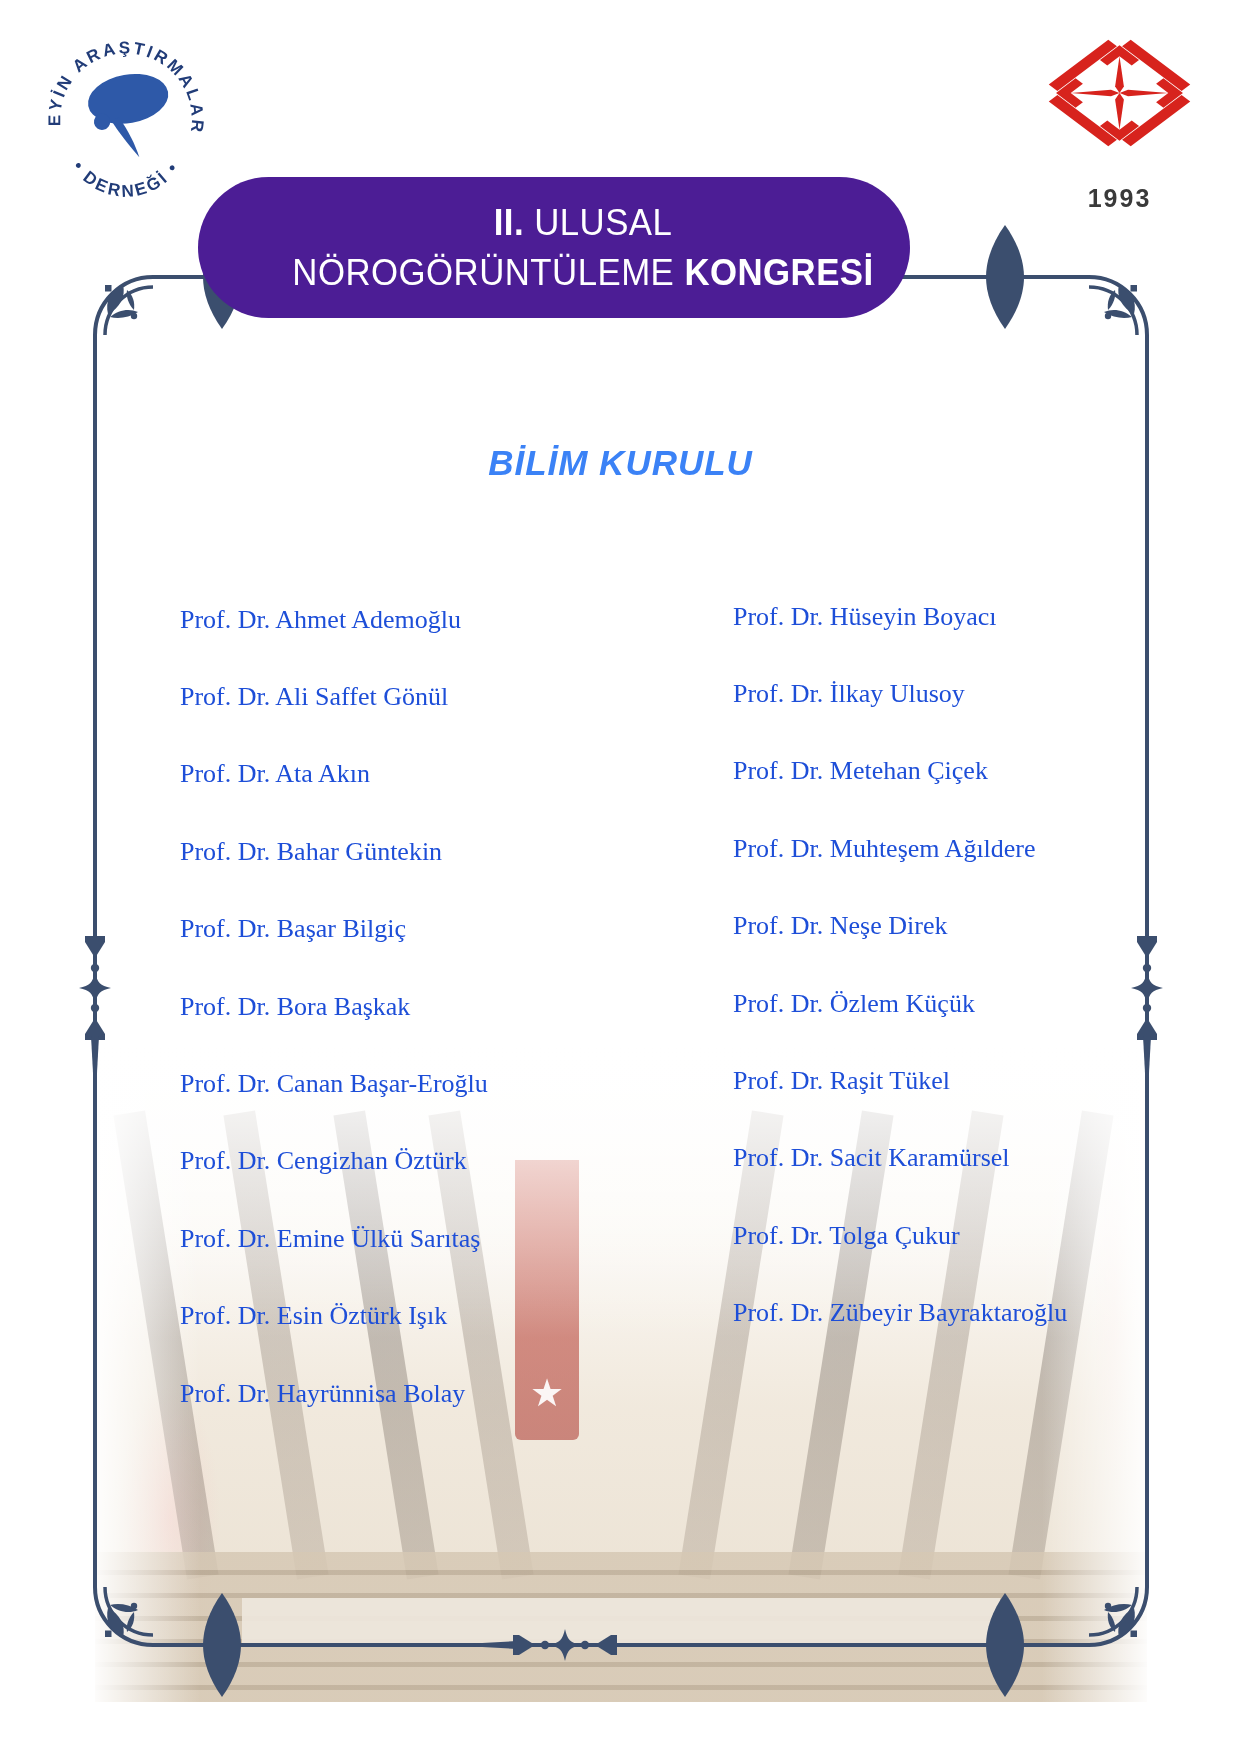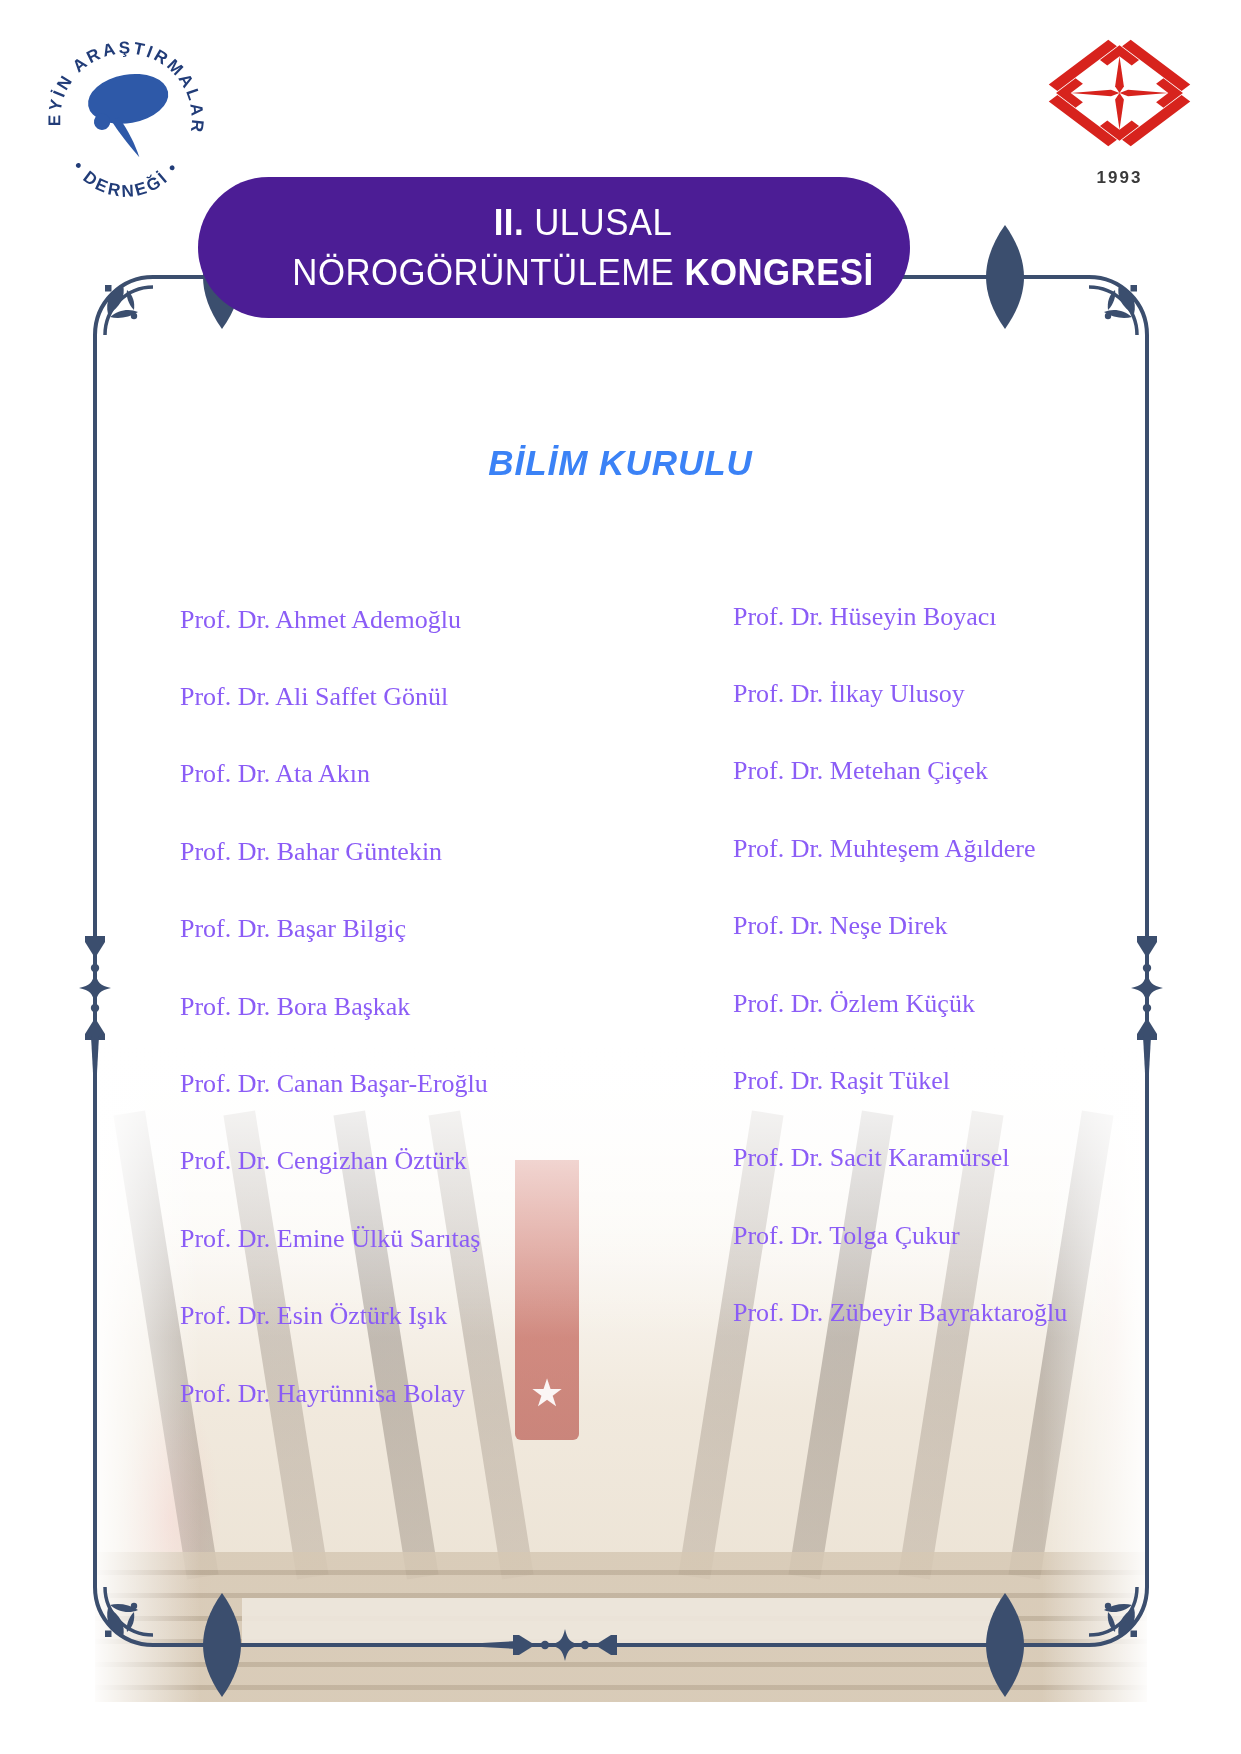--- a/index.html
+++ b/index.html
@@ -57,23 +57,23 @@
   .frame{position:absolute;left:0;top:0;z-index:2;}
   
   .logo-left{position:absolute;left:36px;top:22px;width:180px;height:180px;z-index:3;}
   .logo-left text{
     font-family:"Liberation Sans", sans-serif;font-weight:bold;
     fill:#213c78;letter-spacing:3px;
   }
   
   .logo-right{position:absolute;left:1032px;top:30px;width:175px;height:170px;z-index:3;text-align:center;}
   .logo-right .year{
-    margin-top:2px;
+    margin-top:18px;
     font-family:"Liberation Sans", sans-serif;font-weight:bold;
-    font-size:17px;letter-spacing:2px;color:#3a3a3a;
+    font-size:25px;letter-spacing:2px;color:#3a3a3a;
   }
   
   .banner{
     position:absolute;left:198px;top:177px;width:712px;height:141px;
     border-radius:71px;z-index:3;
     display:flex;flex-direction:column;justify-content:center;
     text-align:center;padding-left:58px;box-sizing:border-box;
     font-family:"Liberation Sans", sans-serif;
     color:#ffffff;
   }
@@ -81,21 +81,21 @@
     transform:scaleX(.94);transform-origin:center;}
   .banner .b{font-weight:bold;}
   
   .committee-title{
     position:absolute;left:0;top:443px;width:1241px;text-align:center;z-index:3;
     font-family:"Liberation Sans", sans-serif;font-style:italic;font-weight:bold;
     font-size:35px;letter-spacing:1px;color:#3b82f6;
   }
   
   .col{position:absolute;z-index:3;list-style:none;margin:0;padding:0;
-    font-size:26px;color:#8b5cf6;}
+    font-size:26px;color:#1d4ed8;}
   .col li{height:77.4px;display:flex;align-items:center;white-space:nowrap;}
   .col-left{left:180px;top:581px;}
   .col-right{left:733px;top:578px;}
 </style>
 </head>
 <body>
 
 <div class="page">
 
   <div class="photo">

